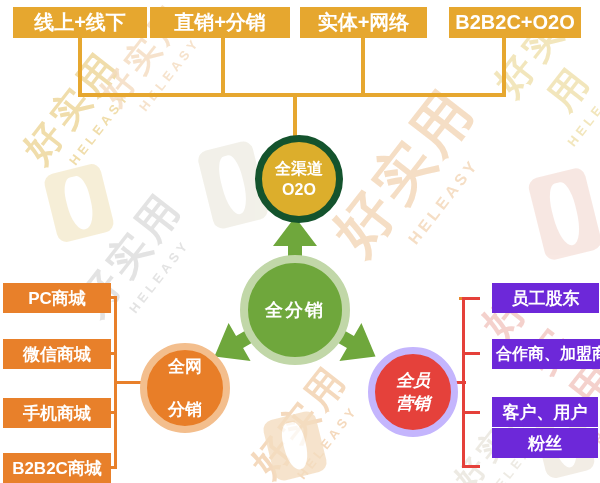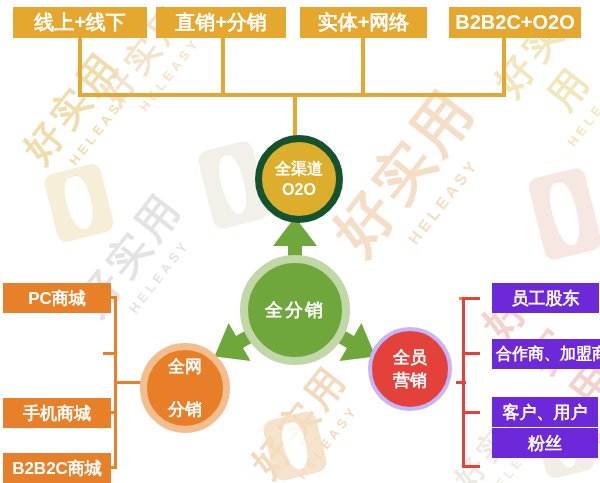--- a/index.html
+++ b/index.html
@@ -23,35 +23,35 @@
   .logo .mark{position:absolute;left:30%;top:12%;width:40%;height:76%;background:#ffffff;border-radius:40% 40% 50% 50%;}
   .logo1{left:50px;top:168px;width:58px;height:70px;background:#F5EBCE;}
   .logo2{left:205px;top:145px;width:56px;height:80px;background:#EFEDE4;}
   .logo3{left:536px;top:172px;width:58px;height:84px;background:#F6E2DC;}
   .logo4{left:268px;top:415px;width:54px;height:62px;background:#F4DDC0;}
   .logo5{left:540px;top:415px;width:50px;height:60px;background:#EFE9DF;}
 
   
   .tbox{position:absolute;top:7px;height:31px;background:#E6A72F;color:#fff;font-size:20px;font-weight:bold;
         display:flex;align-items:center;justify-content:center;z-index:2;}
-  .tb1{left:13px;width:134px;} .tb2{left:156px;width:130px;} .tb3{left:300px;width:127px;} .tb4{left:449px;width:132px;}
+  .tb1{left:13px;width:134px;} .tb2{left:150px;width:140px;} .tb3{left:300px;width:127px;} .tb4{left:449px;width:132px;}
 
   .gold{position:absolute;background:#E6A72F;z-index:1;}
   .gstub{top:38px;width:4px;height:57px;}
   .gs1{left:78px;} .gs2{left:221px;} .gs3{left:361px;} .gs4{left:502px;}
   .ghline{left:78px;top:93px;width:428px;height:4px;}
   .gdrop{left:293px;top:95px;width:4px;height:43px;}
 
   
   .circle{position:absolute;border-radius:50%;display:flex;flex-direction:column;align-items:center;justify-content:center;
           color:#fff;font-weight:bold;text-align:center;z-index:2;}
   .c-yellow{left:255px;top:135px;width:74px;height:74px;background:#DCAE2C;border:7px solid #14532d;font-size:16px;line-height:21px;}
   .c-green{left:240px;top:255px;width:94px;height:94px;background:#6FA73C;border:8px solid #C1D7A8;font-size:18px;letter-spacing:2px;}
   .c-orange{left:140px;top:343px;width:76px;height:76px;background:#E87E28;border:7px solid #F3BE8D;font-size:17px;line-height:23px;gap:20px;}
-  .c-red{left:368px;top:327px;width:76px;height:76px;background:#E5413B;border:4px solid #c4b5fd;font-size:17px;line-height:23px;}
+  .c-red{left:368px;top:347px;width:76px;height:76px;background:#E5413B;border:7px solid #c4b5fd;font-size:17px;line-height:23px;font-style:italic;}
 
   .arrows{position:absolute;left:195px;top:198px;width:200px;height:200px;z-index:1;}
 
   
   .lbox{position:absolute;left:3px;width:108px;height:30px;background:#E8802A;color:#fff;font-size:17px;font-weight:bold;
         display:flex;align-items:center;justify-content:center;z-index:2;}
   .lb1{top:283px;} .lb2{top:339px;} .lb3{top:398px;} .lb4{top:453px;text-align:right;}
   .oline{position:absolute;background:#E8802A;z-index:1;}
   .lc{left:103px;width:14px;height:3px;}
   .lc1{top:296px;} .lc2{top:352px;} .lc3{top:411px;} .lc4{top:466px;}
@@ -154,20 +154,21 @@
   <div class="circle c-green">
     <span>全分销</span>
   </div>
 
   <div class="circle c-orange">
     <span>全网</span>
     <span>分销</span>
   </div>
 
   <div class="lbox lb1">PC商城</div>
+  <div class="lbox lb2">微信商城</div>
   <div class="lbox lb3">手机商城</div>
   <div class="lbox lb4">B2B2C商城</div>
 
   <div class="oline lc lc1"></div>
   <div class="oline lc lc2"></div>
   <div class="oline lc lc3"></div>
   <div class="oline lc lc4"></div>
   <div class="oline lvert"></div>
   <div class="oline lmain"></div>
 

